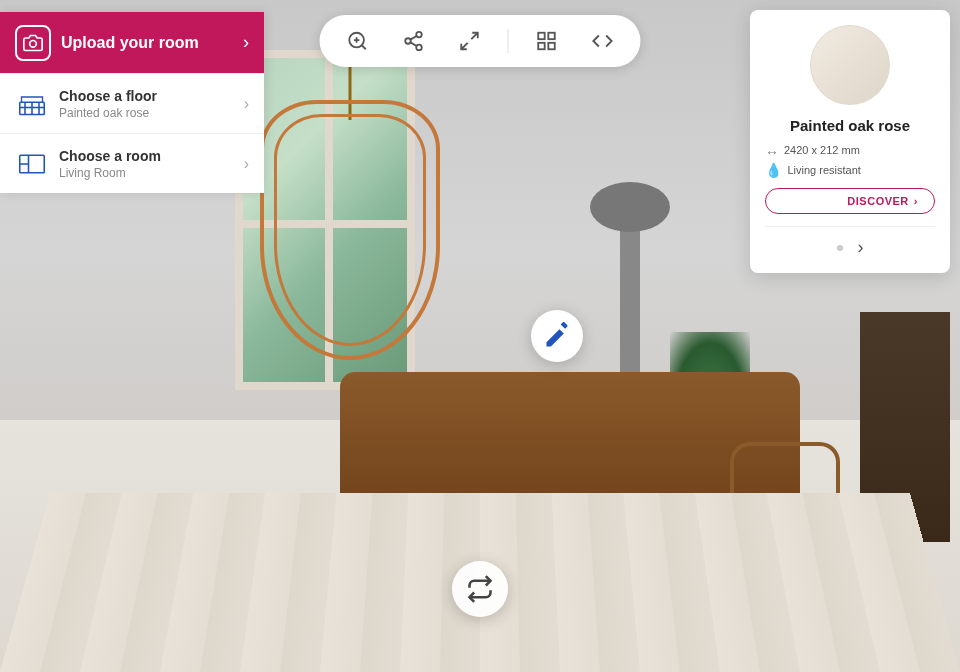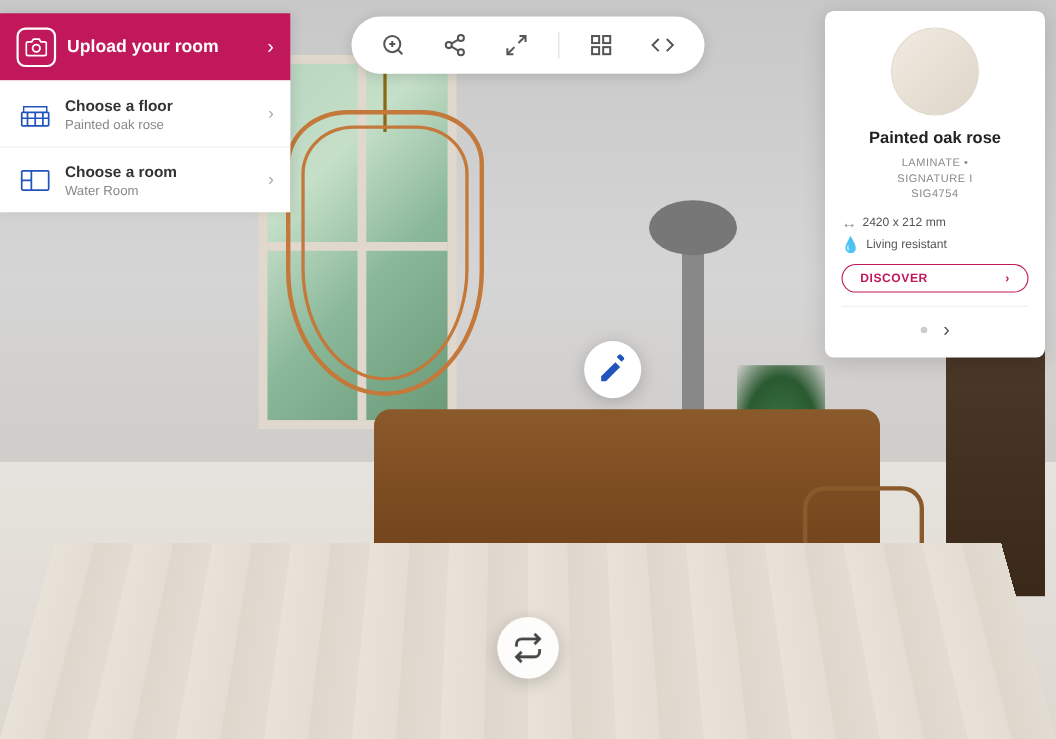--- a/index.html
+++ b/index.html
@@ -350,21 +350,21 @@
       color: #c0185a;
       background: white;
       border-radius: 20px;
       padding: 6px 16px;
       font-size: 11px;
       font-weight: bold;
       cursor: pointer;
       letter-spacing: 0.5px;
       display: flex;
       align-items: center;
-      justify-content: space-between;
+      justify-content: flex-end;
       gap: 5px;
       width: 100%;
       margin-top: 10px;
     }
 
     .panel-nav {
       display: flex;
       justify-content: center;
       align-items: center;
       gap: 15px;
@@ -589,38 +589,35 @@
       <svg width="28" height="28" viewBox="0 0 32 32" fill="none" stroke="#2255bb" stroke-width="1.8">
         <rect x="2" y="6" width="28" height="20" rx="1"></rect>
         <line x1="12" y1="26" x2="12" y2="6"></line>
         <line x1="2" y1="16" x2="12" y2="16"></line>
       </svg>
     </div>
     <div class="menu-text">
       <div class="menu-title">
         <span>Choose a </span><span style="font-weight:bold;">room</span>
       </div>
-      <div class="menu-subtitle">Water Room</div>
+      <div class="menu-subtitle">Living Room</div>
     </div>
     <span class="menu-chevron">›</span>
   </div>
 </div>
 
 <div class="edit-btn">
   <svg viewBox="0 0 24 24" fill="#2255bb">
     <path d="M20.71 4.04c.39-.39.39-1.02 0-1.41l-2.34-2.34c-.39-.39-1.02-.39-1.41 0l-1.83 1.83 3.75 3.75M3 17.25V21h3.75L17.81 9.93l-3.75-3.75L3 17.25z"></path>
   </svg>
 </div>
 
 <div class="product-panel">
   <div class="product-swatch"></div>
   <div class="product-name">Painted oak rose</div>
-  <div class="product-category">
-    LAMINATE •<br>SIGNATURE I<br>SIG4754
-  </div>
   <div class="product-specs">
     <div class="spec-row">
       <span class="spec-icon">↔</span>
       <span>2420 x 212 mm</span>
     </div>
     <div class="spec-row">
       <span class="spec-icon">💧</span>
       <span>Living resistant</span>
     </div>
   </div>

